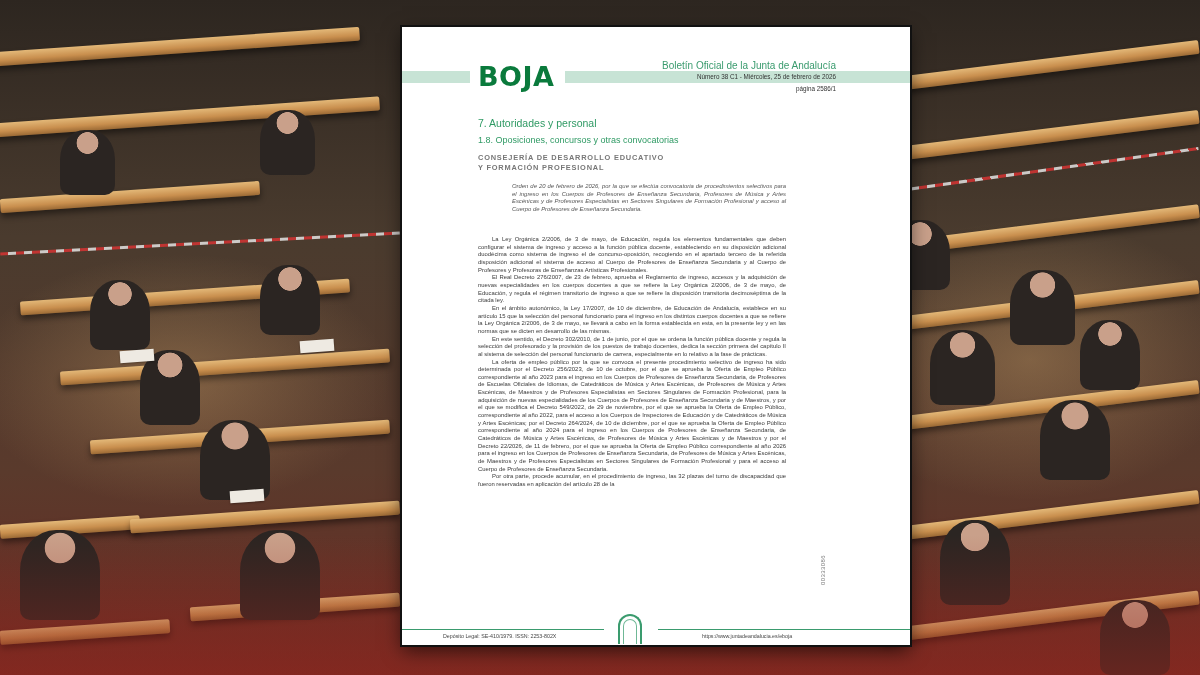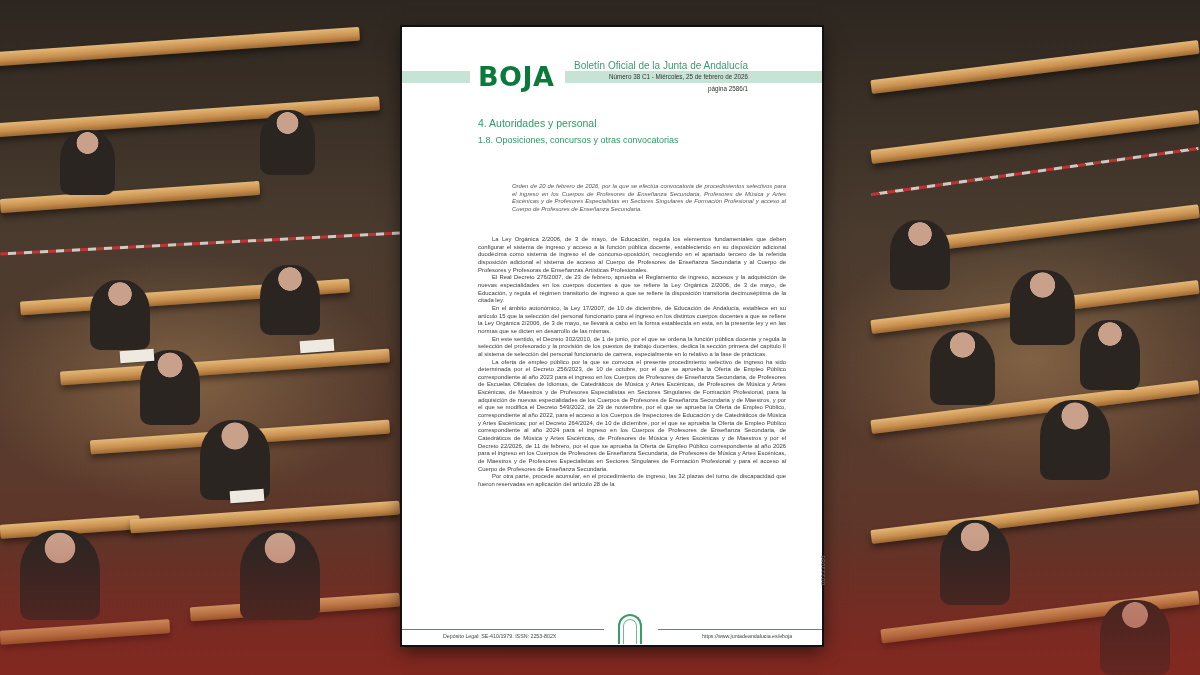--- a/index.html
+++ b/index.html
@@ -36,21 +36,21 @@
       background: linear-gradient(180deg, rgba(140,40,30,0) 0%, rgba(150,38,30,0.55) 100%);
     }
     .tape {
       position: absolute; height: 3px;
       background: repeating-linear-gradient(90deg, #d33 0 8px, #eee 8px 16px);
       opacity: 0.8;
     }
 
     
     .doc {
-      position: absolute; left: 402px; top: 27px; width: 420px; height: 618px;
+      position: absolute; left: 402px; top: 27px; width: 508px; height: 618px;
       background: #ffffff;
       box-shadow: 0 0 0 2px #111, 0 6px 18px rgba(0,0,0,0.6);
       color: #333;
     }
     .band {
       position: absolute; top: 44px; height: 12px; background: #c7e3d5;
     }
     .band.left { left: 0; width: 68px; }
     .band.right { left: 163px; right: 0; }
     .logo {
@@ -173,22 +173,26 @@
 </div>
 
 <div class="doc">
   <div class="band left"></div>
   <div class="band right"></div>
   <div class="logo">BOJA</div>
   <div class="head-title">Boletín Oficial de la Junta de Andalucía</div>
   <div class="head-number">Número 38 C1 - Miércoles, 25 de febrero de 2026</div>
   <div class="head-page">página 2586/1</div>
 
-  <div class="sec1">4. Autoridades y personal</div>
+  <div class="sec1">7. Autoridades y personal</div>
   <div class="sec2">1.8. Oposiciones, concursos y otras convocatorias</div>
+  <div class="dept">
+    <div>CONSEJERÍA DE DESARROLLO EDUCATIVO</div>
+    <div>Y FORMACIÓN PROFESIONAL</div>
+  </div>
 
   <div class="order">Orden de 20 de febrero de 2026, por la que se efectúa convocatoria de procedimientos selectivos para el ingreso en los Cuerpos de Profesores de Enseñanza Secundaria, Profesores de Música y Artes Escénicas y de Profesores Especialistas en Sectores Singulares de Formación Profesional y acceso al Cuerpo de Profesores de Enseñanza Secundaria.</div>
 
   <div class="body-text">
     <p>La Ley Orgánica 2/2006, de 3 de mayo, de Educación, regula los elementos fundamentales que deben configurar el sistema de ingreso y acceso a la función pública docente, estableciendo en su disposición adicional duodécima como sistema de ingreso el de concurso-oposición, recogiendo en el apartado tercero de la referida disposición adicional el sistema de acceso al Cuerpo de Profesores de Enseñanza Secundaria y al Cuerpo de Profesores y Profesoras de Enseñanzas Artísticas Profesionales.</p>
     <p>El Real Decreto 276/2007, de 23 de febrero, aprueba el Reglamento de ingreso, accesos y la adquisición de nuevas especialidades en los cuerpos docentes a que se refiere la Ley Orgánica 2/2006, de 3 de mayo, de Educación, y regula el régimen transitorio de ingreso a que se refiere la disposición transitoria decimoséptima de la citada ley.</p>
     <p>En el ámbito autonómico, la Ley 17/2007, de 10 de diciembre, de Educación de Andalucía, establece en su artículo 15 que la selección del personal funcionario para el ingreso en los distintos cuerpos docentes a que se refiere la Ley Orgánica 2/2006, de 3 de mayo, se llevará a cabo en la forma establecida en esta, en la presente ley y en las normas que se dicten en desarrollo de las mismas.</p>
     <p>En este sentido, el Decreto 302/2010, de 1 de junio, por el que se ordena la función pública docente y regula la selección del profesorado y la provisión de los puestos de trabajo docentes, dedica la sección primera del capítulo II al sistema de selección del personal funcionario de carrera, especialmente en lo relativo a la fase de prácticas.</p>
     <p>La oferta de empleo público por la que se convoca el presente procedimiento selectivo de ingreso ha sido determinada por el Decreto 256/2023, de 10 de octubre, por el que se aprueba la Oferta de Empleo Público correspondiente al año 2023 para el ingreso en los Cuerpos de Profesores de Enseñanza Secundaria, de Profesores de Escuelas Oficiales de Idiomas, de Catedráticos de Música y Artes Escénicas, de Profesores de Música y Artes Escénicas, de Maestros y de Profesores Especialistas en Sectores Singulares de Formación Profesional, para la adquisición de nuevas especialidades de los Cuerpos de Profesores de Enseñanza Secundaria y de Maestros, y por el que se modifica el Decreto 549/2022, de 29 de noviembre, por el que se aprueba la Oferta de Empleo Público, correspondiente al año 2022, para el acceso a los Cuerpos de Inspectores de Educación y de Catedráticos de Música y Artes Escénicas; por el Decreto 264/2024, de 10 de diciembre, por el que se aprueba la Oferta de Empleo Público correspondiente al año 2024 para el ingreso en los Cuerpos de Profesores de Enseñanza Secundaria, de Catedráticos de Música y Artes Escénicas, de Profesores de Música y Artes Escénicas y de Maestros y por el Decreto 22/2026, de 11 de febrero, por el que se aprueba la Oferta de Empleo Público correspondiente al año 2026 para el ingreso en los Cuerpos de Profesores de Enseñanza Secundaria, de Profesores de Música y Artes Escénicas, de Maestros y de Profesores Especialistas en Sectores Singulares de Formación Profesional y para el acceso al Cuerpo de Profesores de Enseñanza Secundaria.</p>
     <p>Por otra parte, procede acumular, en el procedimiento de ingreso, las 32 plazas del turno de discapacidad que fueron reservadas en aplicación del artículo 28 de la</p>

